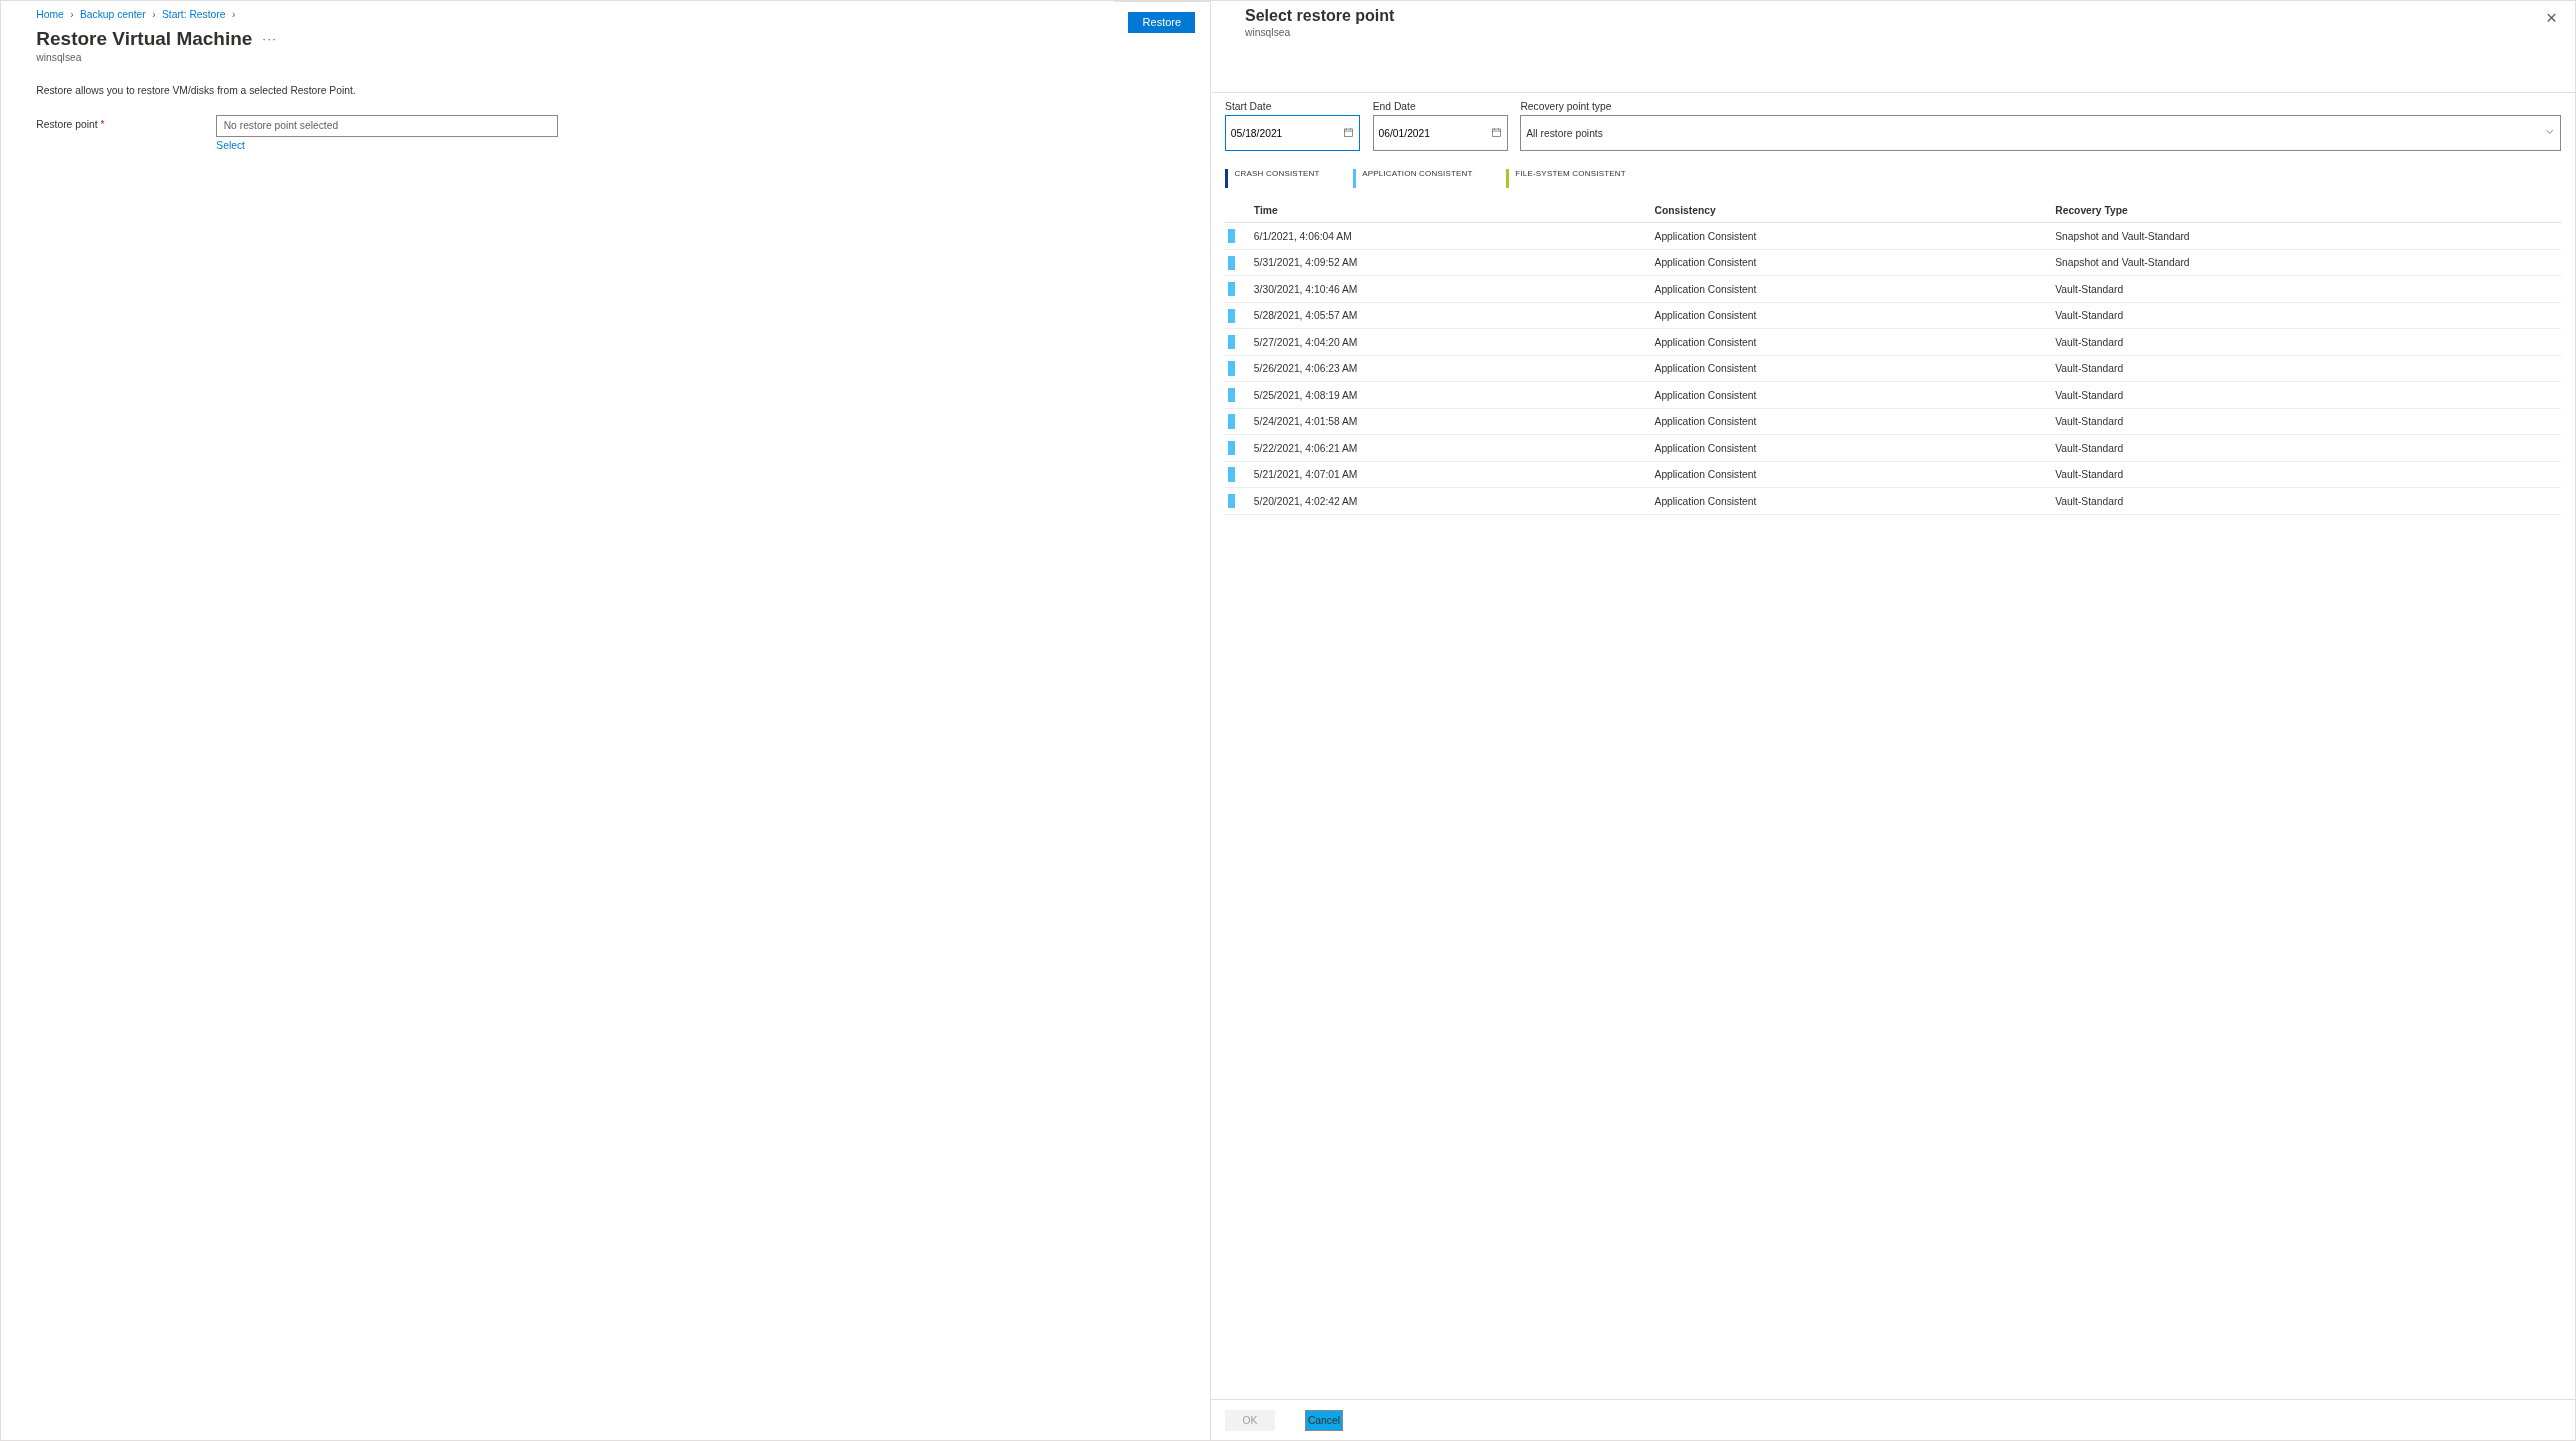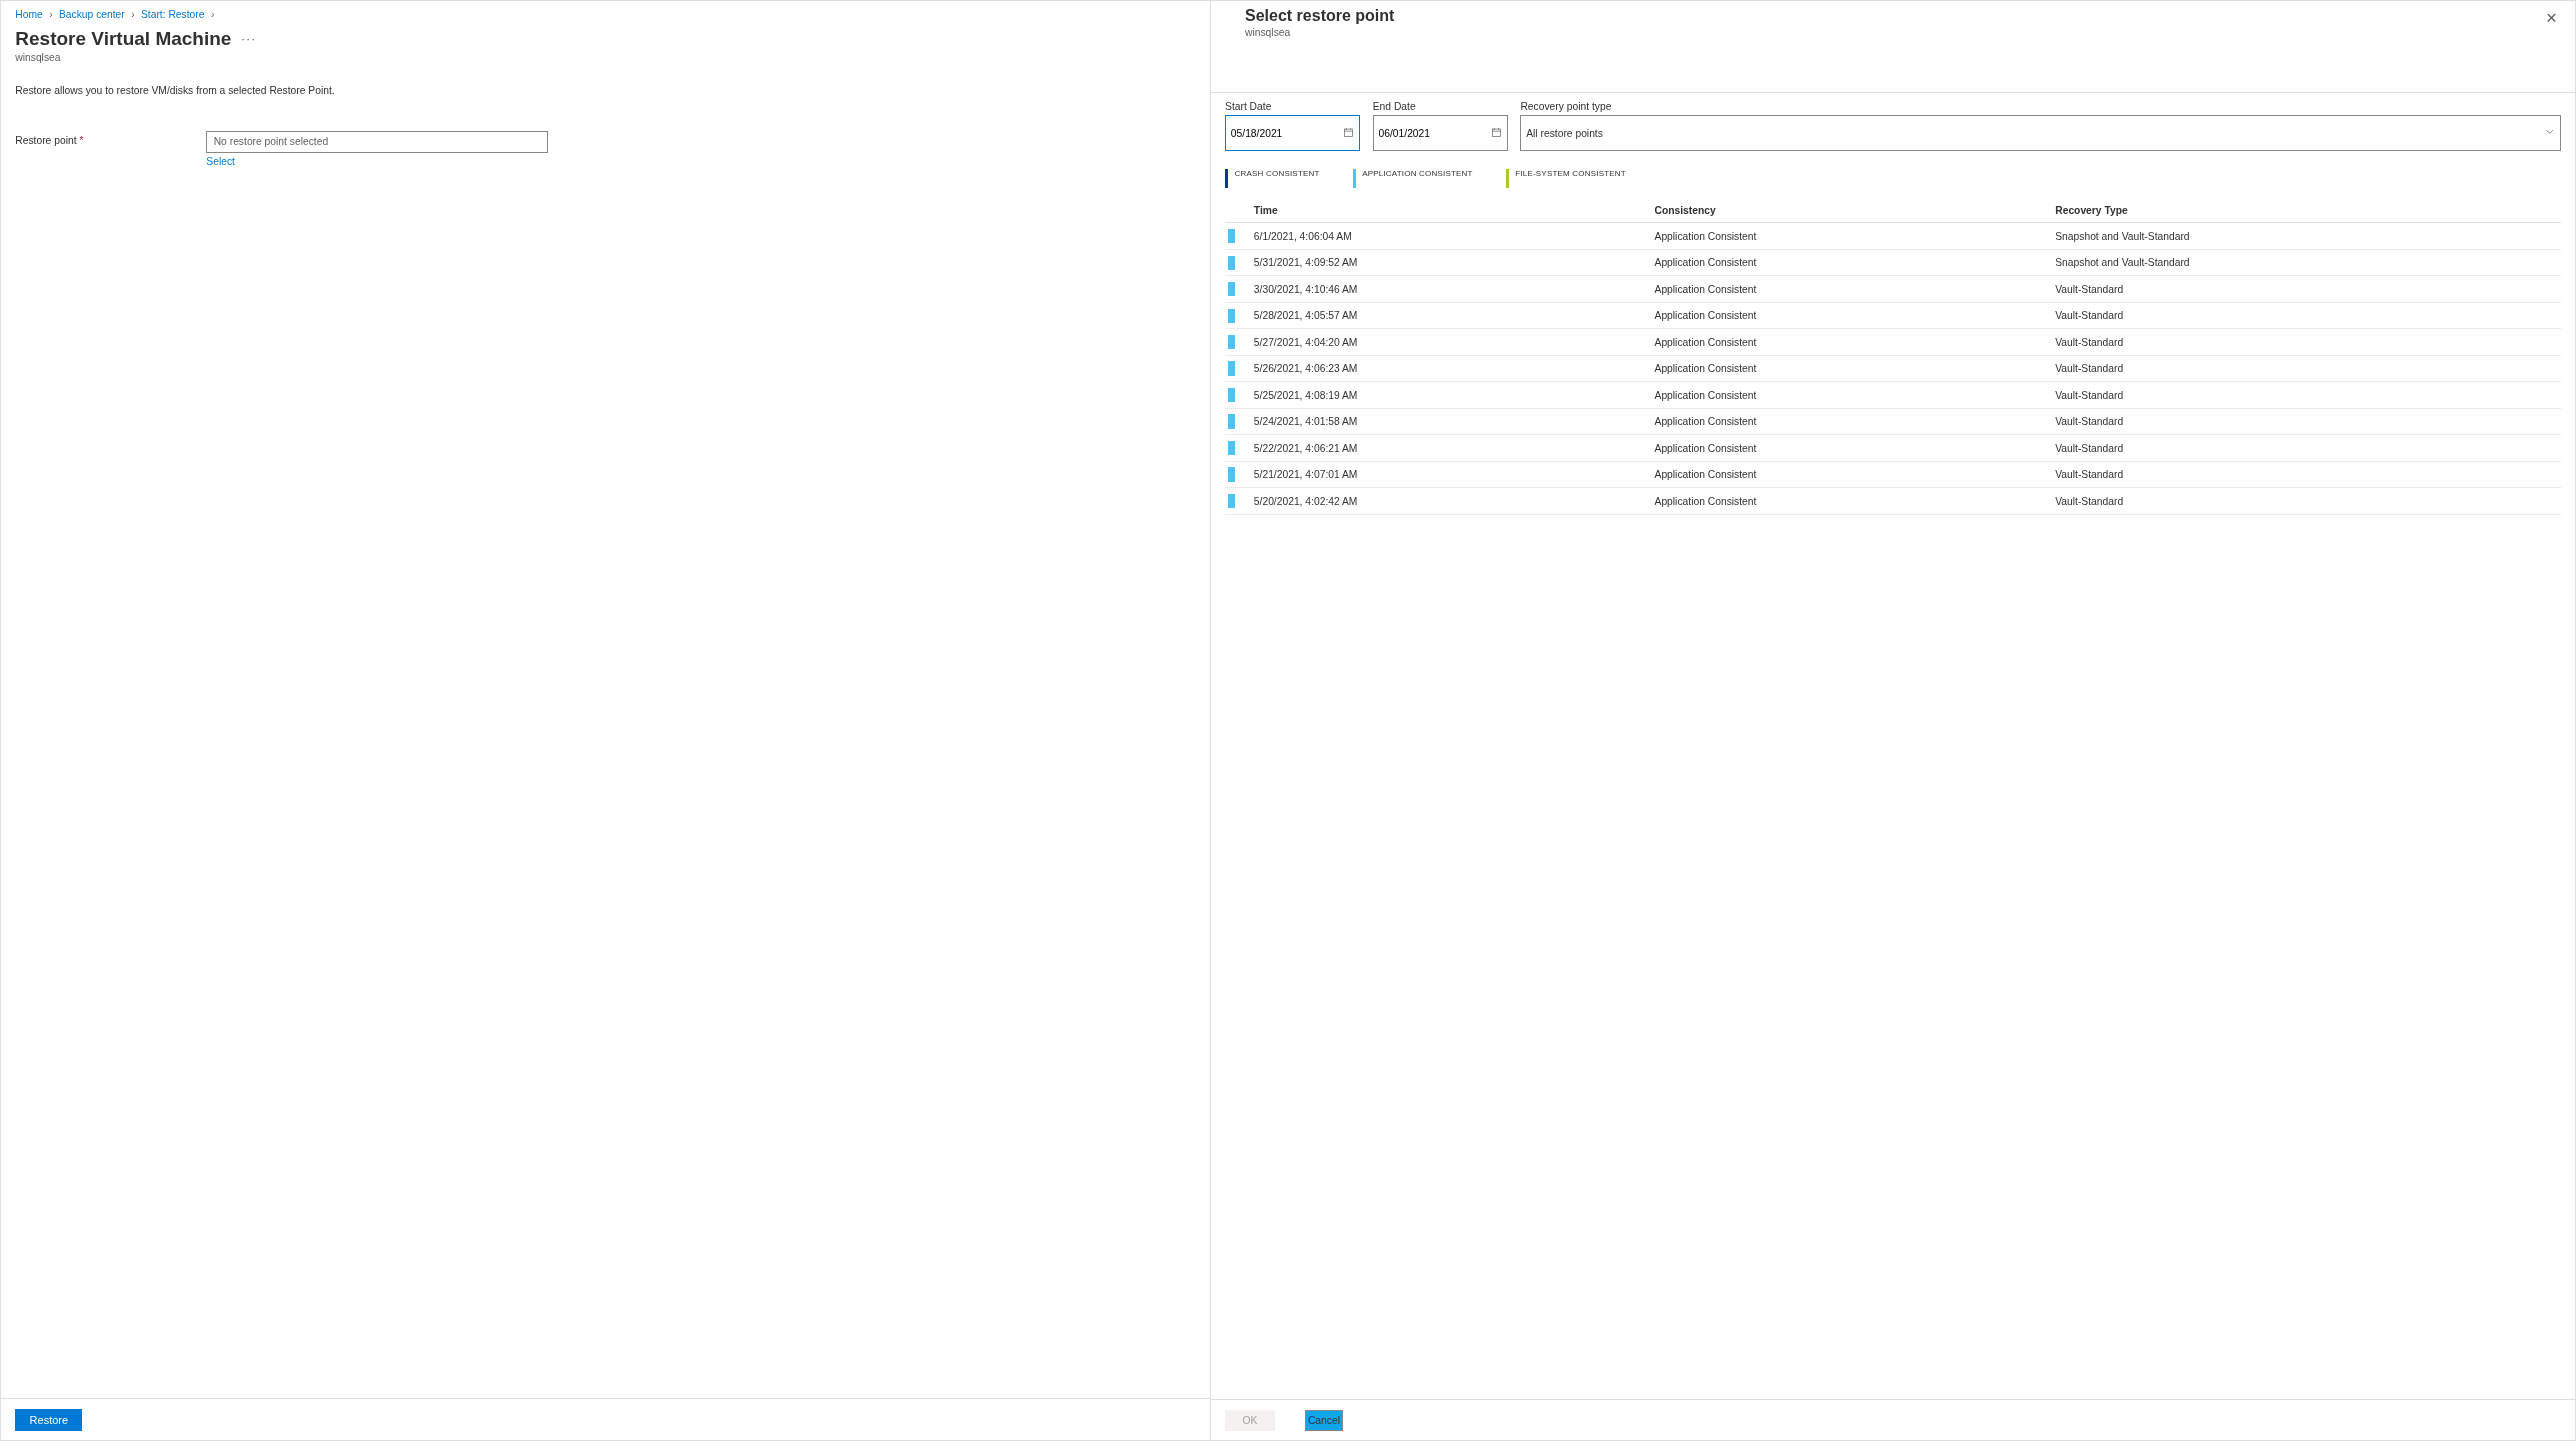--- a/index.html
+++ b/index.html
@@ -11,31 +11,32 @@
     background: #fff;
     display: flex;
   }
   a { color: #0078d4; text-decoration: none; }
 
   
   .left-pane {
     flex: 0 0 47%;
     border: 0.8px solid #e1dfdd;
     display: flex;
-    flex-direction: column;
+    flex-direction: row;
+    padding-left: 21px;
   }
   .left-content { flex: 1; padding: 8px 14.3px 0 14.3px; }
   .breadcrumb { display: flex; align-items: center; gap: 3.2px; font-size: 10.3px; }
   .breadcrumb .chev { color: #605e5c; padding: 0 3.2px; }
   .page-title-row { display: flex; align-items: center; gap: 9.5px; margin-top: 8px; }
   h1.page-title { font-size: 19px; font-weight: 600; }
   .more-dots { color: #605e5c; font-size: 12.7px; letter-spacing: 0.8px; cursor: pointer; }
   .subtitle { color: #605e5c; font-size: 10.3px; margin-top: 1.6px; }
   .intro { margin-top: 22px; font-size: 10.3px; color: #323130; }
-  .form-row { display: flex; align-items: flex-start; margin-top: 35px; gap: 24px; }
+  .form-row { display: flex; align-items: flex-start; margin-top: 19px; gap: 13px; }
   .form-label { width: 167px; padding-top: 4.8px; font-size: 10.3px; }
   .req { color: #a4262c; }
   .form-field { flex: 0 0 342px; }
   .readonly-input {
     width: 100%; height: 22px; border: 0.8px solid #8a8886;
     padding: 0 6.4px; display:flex; align-items:center;
     color: #605e5c; background:#fff;
   }
   .select-link { display:inline-block; margin-top: 3.2px; color:#0078d4; cursor:pointer; }
   .left-footer {

